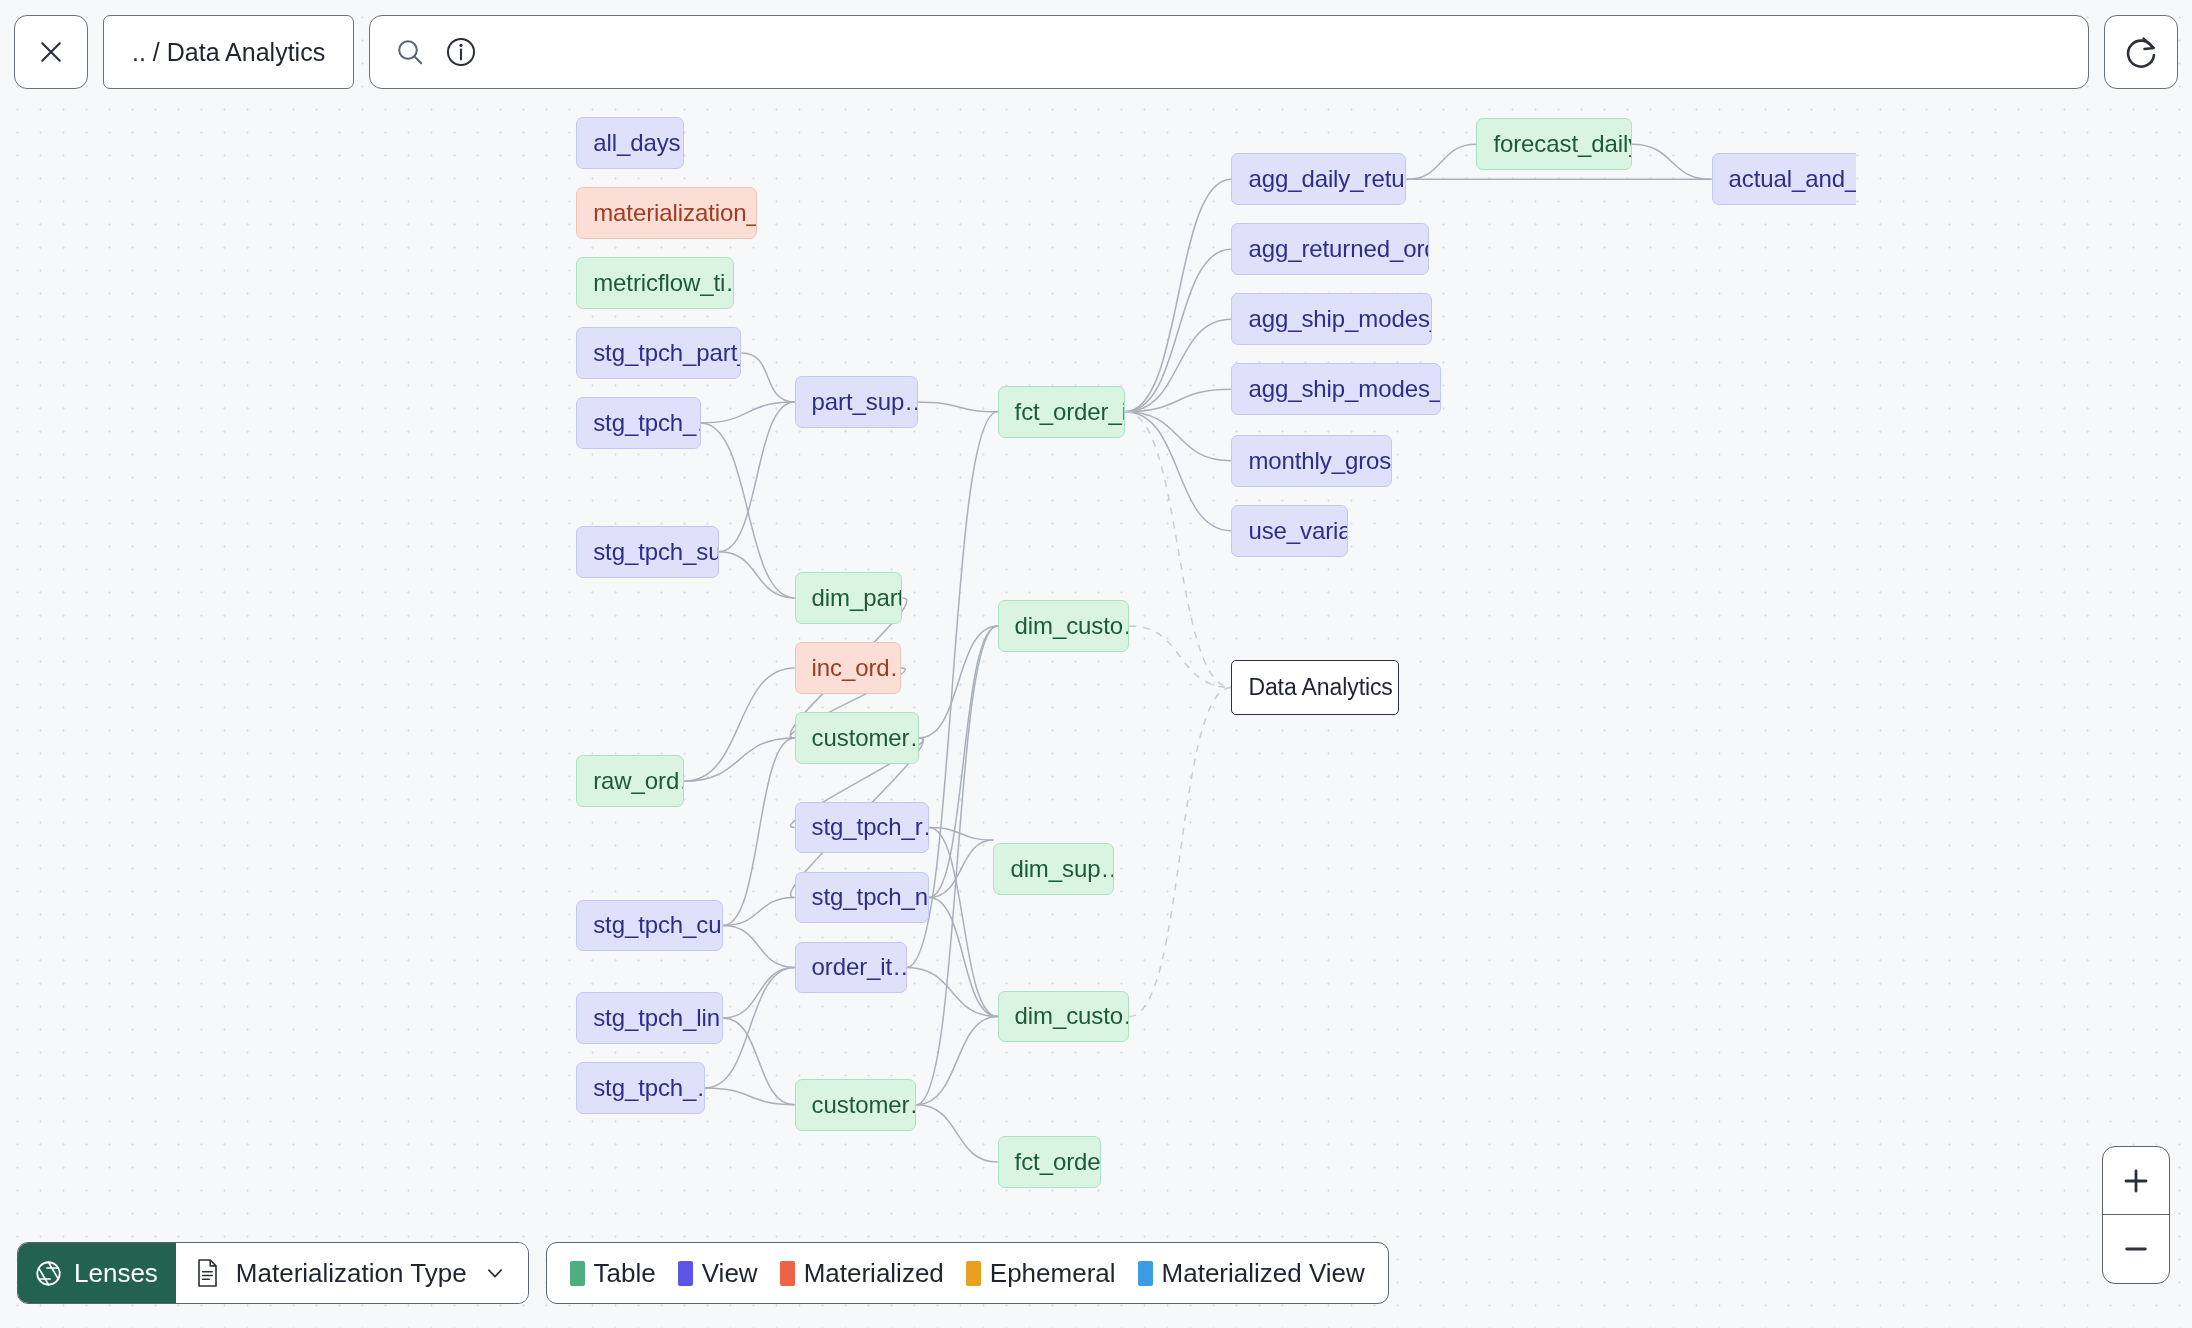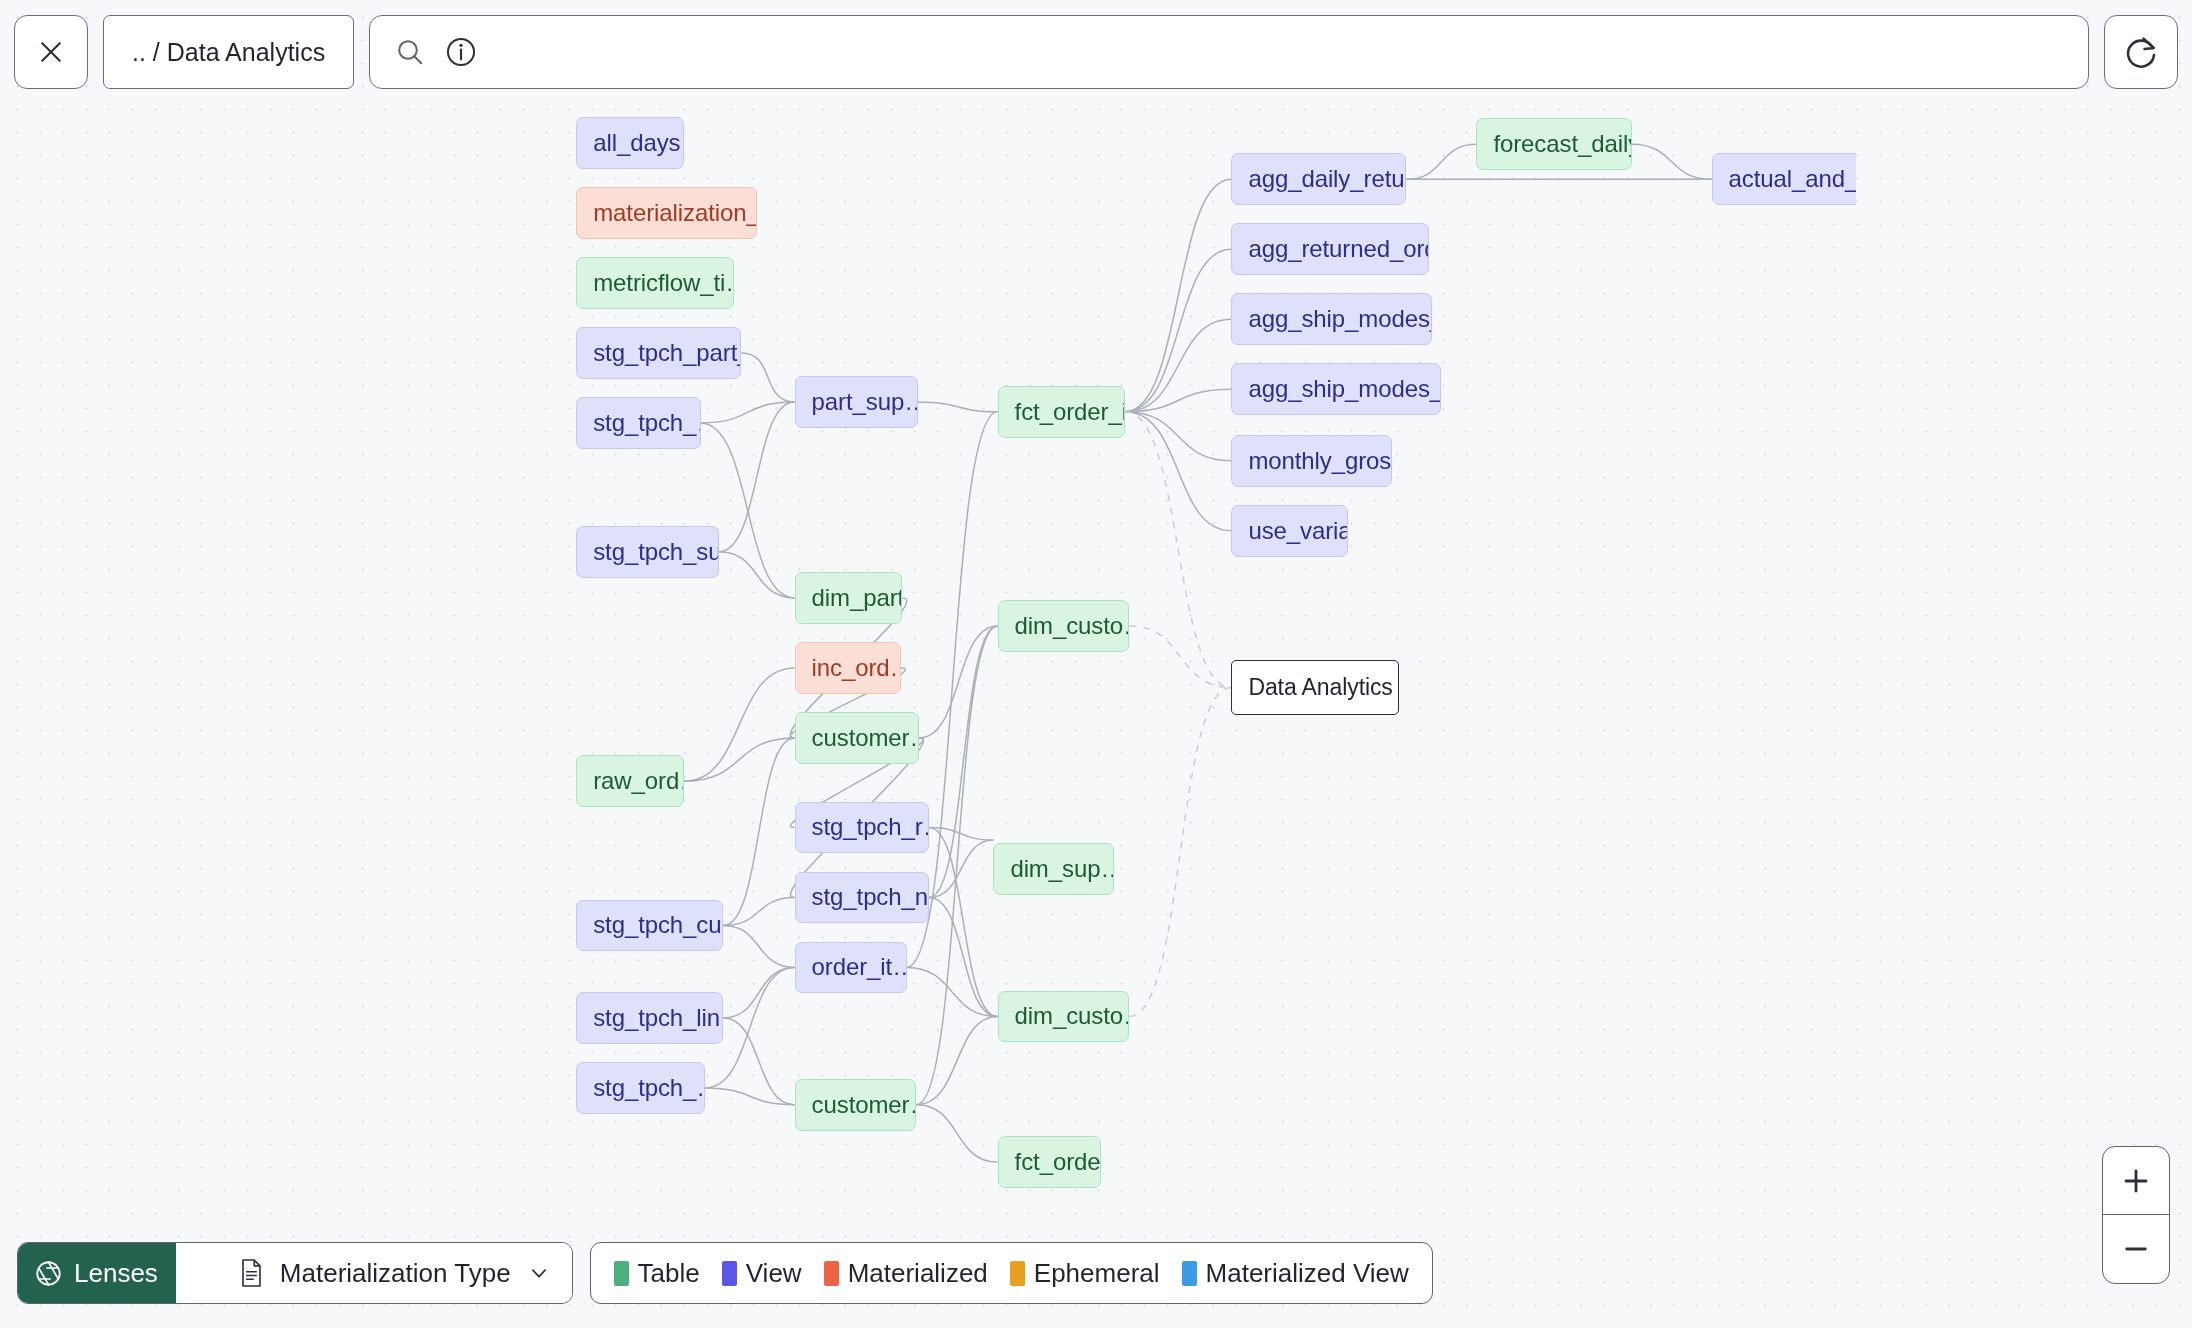--- a/index.html
+++ b/index.html
@@ -181,21 +181,20 @@
   }
 
   .lenses-group {
     display: flex;
     align-items: stretch;
     height: 62px;
     border-radius: 11px;
     border: 1.6px solid #5d6470;
     overflow: hidden;
     background: #ffffff;
-    gap: 44px;
   }
 
   .lenses-btn {
     background: #22624f;
     color: #ffffff;
     display: flex;
     align-items: center;
     gap: 11px;
     padding: 0 18px 0 16px;
     font-size: 26px;

